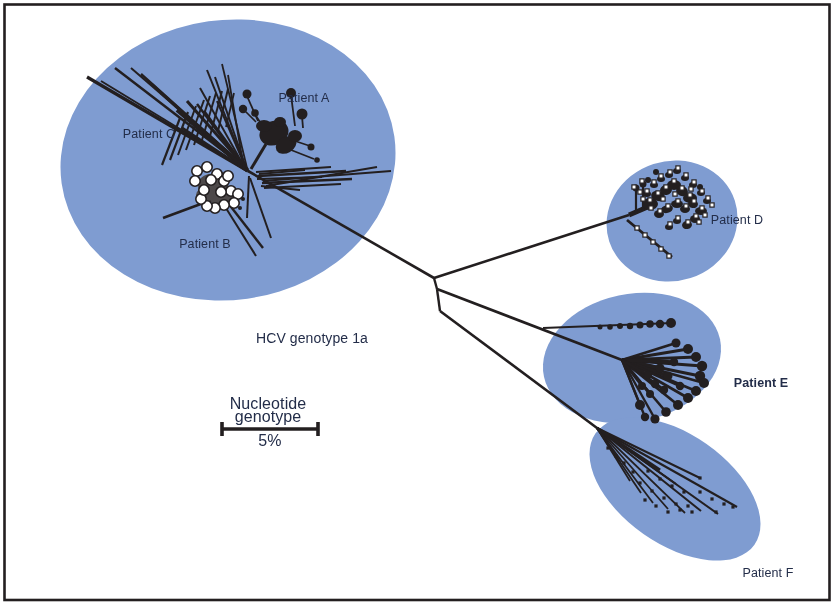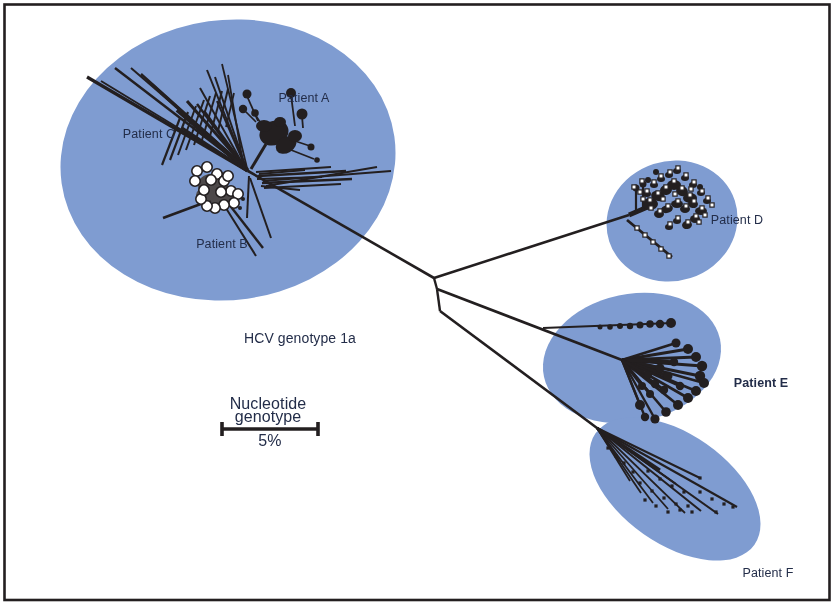--- a/index.html
+++ b/index.html
@@ -285,22 +285,22 @@
       <rect x="690.4" y="510.4" width="3.2" height="3.2" fill="#231f20"></rect>
       <rect x="606.4" y="446.4" width="3.2" height="3.2" fill="#231f20"></rect>
       <rect x="614.4" y="454.4" width="3.2" height="3.2" fill="#231f20"></rect>
       <line x1="222" y1="429" x2="318" y2="429" stroke="#231f20" stroke-width="3.6"></line>
       <line x1="222" y1="422" x2="222" y2="436" stroke="#231f20" stroke-width="3.6"></line>
       <line x1="318" y1="422" x2="318" y2="436" stroke="#231f20" stroke-width="3.6"></line>
       <rect x="4.5" y="4.5" width="825" height="595.5" fill="none" stroke="#231f20" stroke-width="2.6"></rect>
     </svg>
 
   <div class="lbl" style="left: 304px; top: 98px;">Patient A</div>
-  <div class="lbl" style="left: 222px; top: 244px;">Patient B</div>
+  <div class="lbl" style="left: 205px; top: 244px;">Patient B</div>
   <div class="lbl" style="left: 129px; top: 134px; margin-left: 20px;">Patient C</div>
   <div class="lbl" style="left: 737px; top: 178px; margin-top: 42px;">Patient D</div>
   <div class="lbl" style="left: 761px; top: 383px; font-weight: bold;">Patient E</div>
   <div class="lbl" style="left: 768px; top: 573px;">Patient F</div>
-  <div class="lbl lbl--big" style="left: 300px; top: 338px;">HCV genotype 1a</div>
+  <div class="lbl lbl--big" style="left: 312px; top: 338px;">HCV genotype 1a</div>
   <div class="lbl lbl--small" style="left: 268px; top: 404px;">Nucleotide</div>
   <div class="lbl lbl--small" style="left: 268px; top: 417px;">genotype</div>
   <div class="lbl lbl--small" style="left: 270px; top: 441px;">5%</div>
 </div>
 
 </body></html>

